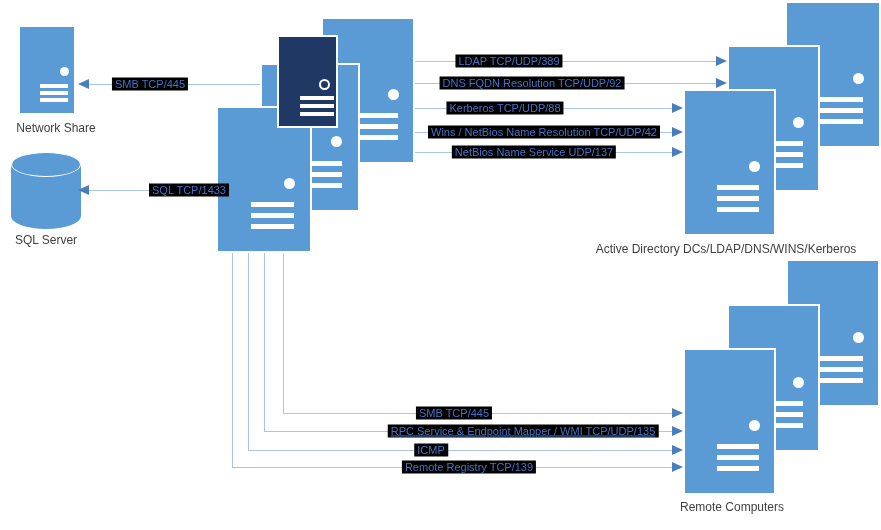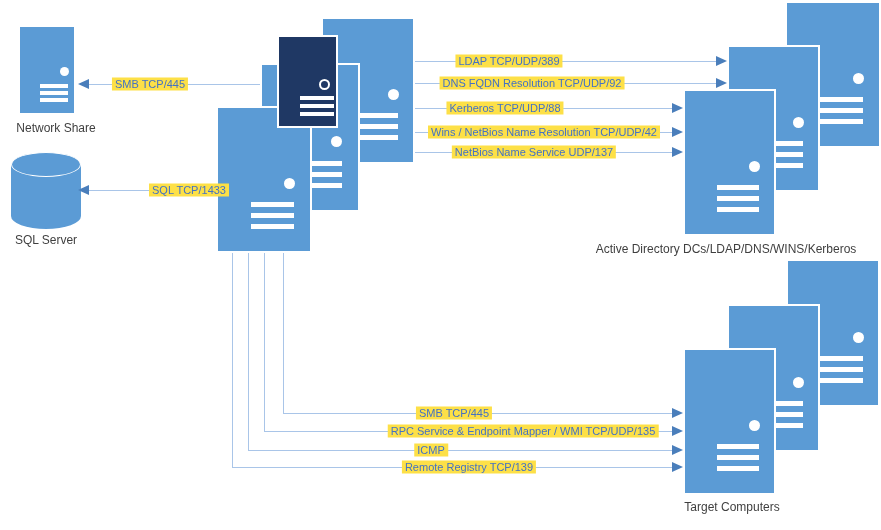--- a/index.html
+++ b/index.html
@@ -75,21 +75,21 @@
   }
   .arrow-l {
     position: absolute; width: 0; height: 0;
     border-top: 5px solid transparent;
     border-bottom: 5px solid transparent;
     border-right: 11px solid #4A7EBB;
   }
   .clabel {
     position: absolute;
     transform: translate(-50%, -50%);
-    background: #fde047;
+    background: #000000;
     padding: 0 3px;
     font-size: 11px;
     line-height: 13px;
     color: #4472C4;
     white-space: nowrap;
     z-index: 5;
   }
 
   
   .nlabel {
@@ -206,21 +206,21 @@
         </span>
     </div>
     <div class="server" style="left:683px; top:348px; width:93px; height:147px; z-index:3;">
       <span class="dot"></span>
       <span class="bars">
           <i></i>
           <i></i>
           <i></i>
         </span>
     </div>
-    <div class="nlabel" style="left:732px; top:499px;">Target Computers</div>
+    <div class="nlabel" style="left:732px; top:499px;">Remote Computers</div>
   </div>
 
   <div class="hline" style="left:89px; top:83.5px; width:171px;"></div>
   <div class="arrow-l" style="left:78px; top:79px;"></div>
   <div class="clabel" style="left:150px; top:84px;">SMB TCP/445</div>
 
   <div class="hline" style="left:89px; top:189.5px; width:127px;"></div>
   <div class="arrow-l" style="left:78px; top:185px;"></div>
   <div class="clabel" style="left:149px; top:190px;margin-left:40px;">SQL TCP/1433</div>
 
@@ -245,21 +245,21 @@
   <div class="clabel" style="left:534px; top:152px;">NetBios Name Service  UDP/137</div>
 
   <div class="vline" style="left:282.5px; top:253px; height:160px;"></div>
   <div class="hline" style="left:282.5px; top:412.5px; width:390px;"></div>
   <div class="arrow-r" style="left:672px; top:408px;"></div>
   <div class="clabel" style="left:454px; top:413px;">SMB TCP/445</div>
 
   <div class="vline" style="left:263.5px; top:253px; height:178px;"></div>
   <div class="hline" style="left:263.5px; top:430.5px; width:409px;"></div>
   <div class="arrow-r" style="left:672px; top:426px;"></div>
-  <div class="clabel" style="left:523px; top:431px;">RPC Service &amp; Endpoint Mapper / WMI TCP/UDP/135</div>
+  <div class="clabel" style="left:523px; top:431px;text-decoration:underline;">RPC Service &amp; Endpoint Mapper / WMI TCP/UDP/135</div>
 
   <div class="vline" style="left:247.5px; top:253px; height:197px;"></div>
   <div class="hline" style="left:247.5px; top:449.5px; width:425px;"></div>
   <div class="arrow-r" style="left:672px; top:445px;"></div>
   <div class="clabel" style="left:431px; top:450px;">ICMP</div>
 
   <div class="vline" style="left:231.5px; top:253px; height:214px;"></div>
   <div class="hline" style="left:231.5px; top:466.5px; width:441px;"></div>
   <div class="arrow-r" style="left:672px; top:462px;"></div>
   <div class="clabel" style="left:469px; top:467px;">Remote Registry TCP/139</div>

